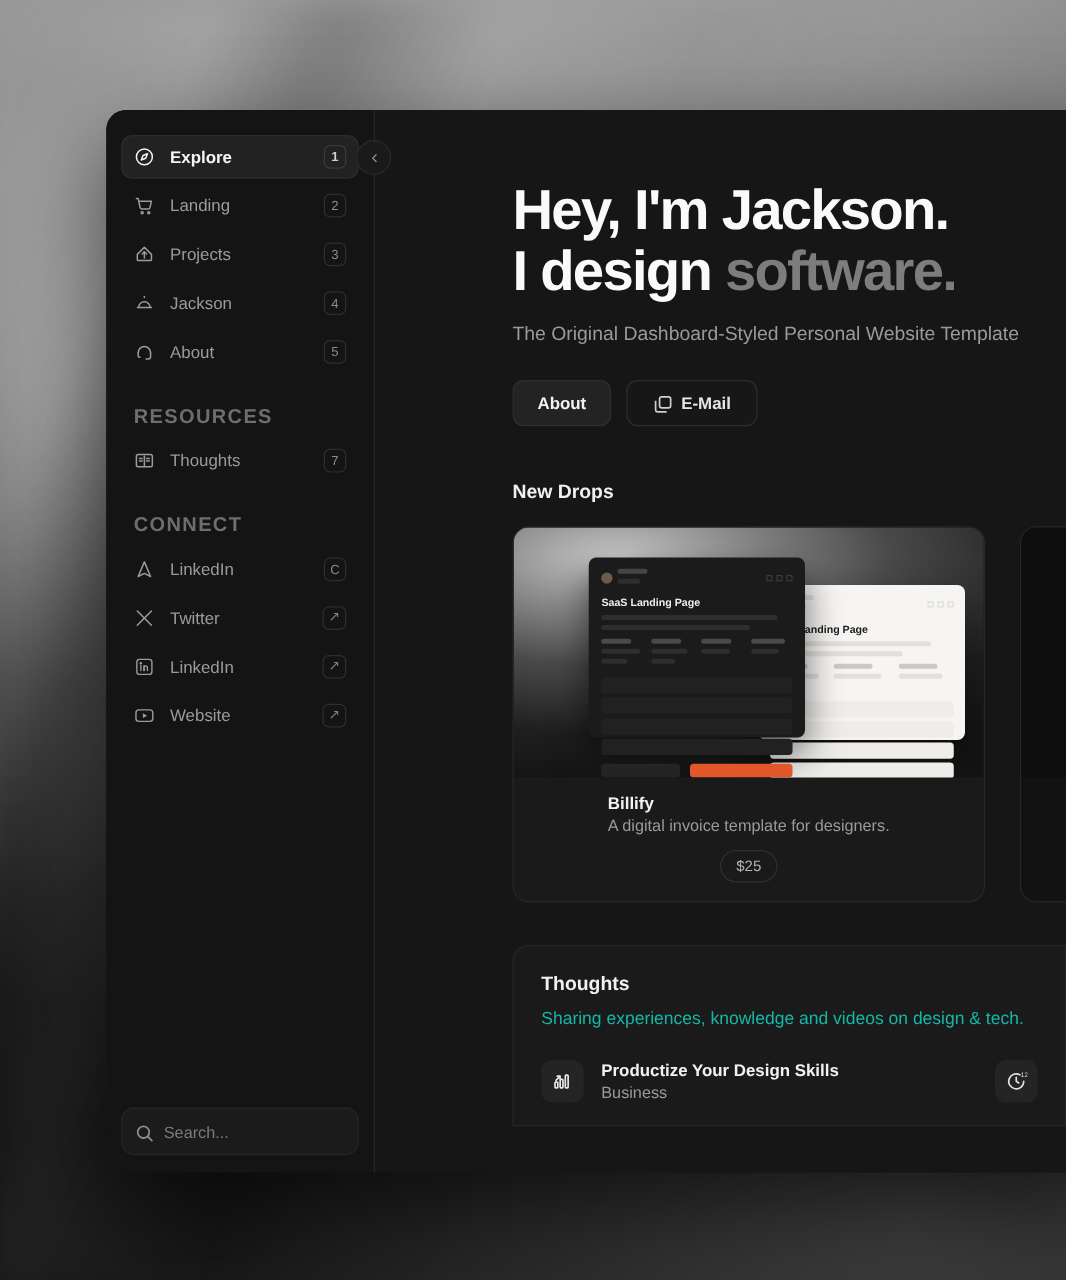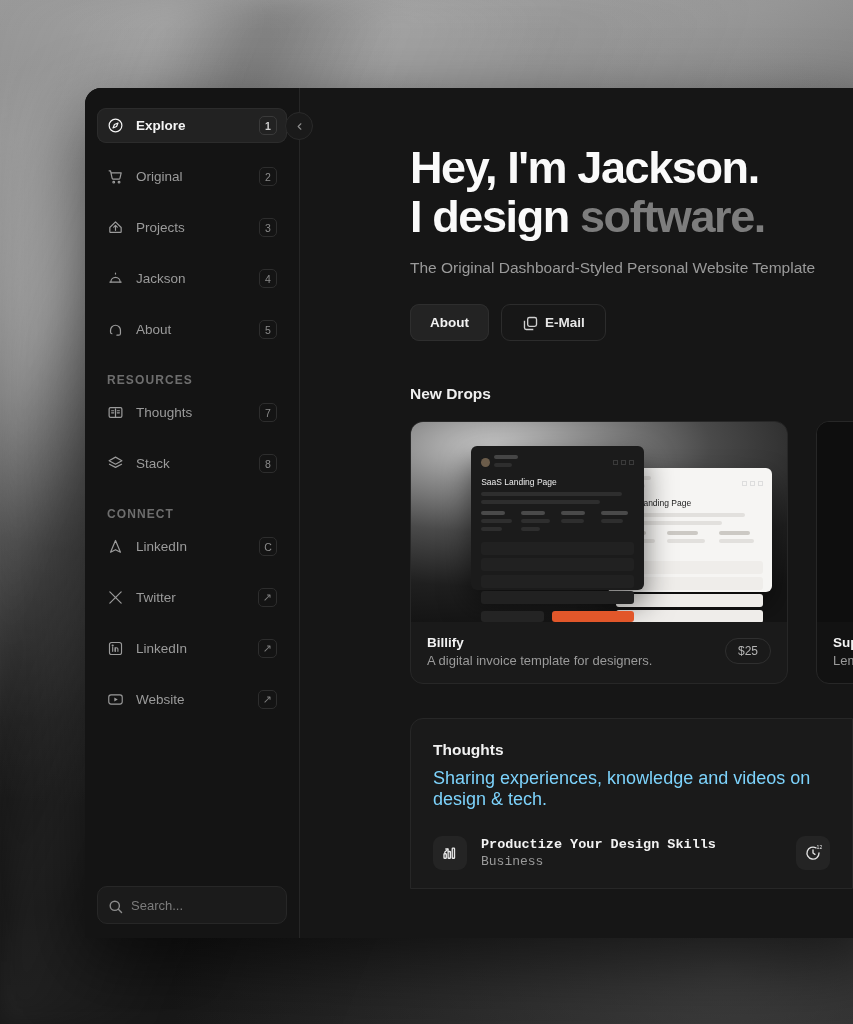--- a/index.html
+++ b/index.html
@@ -69,21 +69,21 @@
     border-radius: 50% 50% 20% 20%; background:#1a1310;
   }
   .avatar .body {
     position:absolute; left:8%; top:62%; width:84%; height:46%;
     border-radius: 40% 40% 0 0; background:#cfc7ba;
   }
   .profile-text { display:flex; flex-direction:column; line-height:1.25; }
   .p-name { color:#f2f2f2; font-size:13.5px; font-weight:700; letter-spacing:0.1px; }
   .p-role { color:#8a8a8a; font-size:13px; font-weight:400; }
 
-  .nav { margin-top: 20px; display:flex; flex-direction:column; gap:16px; }
+  .nav { margin-top: 20px; display:flex; flex-direction:column; gap:4px; }
   .nav-item {
     display:flex; align-items:center; gap:12px;
     height: 35px; padding: 0 10px;
     border-radius: 9px;
     color: #9b9b9b; font-size: 13.5px;
     cursor: pointer;
   }
   .nav-item.active {
     background: #222222;
     color: #f4f4f4;
@@ -103,21 +103,21 @@
 
   .ico { width:17px; height:17px; flex:0 0 17px; display:block; position:relative; }
   .ico svg { display:block; width:17px; height:17px; }
   .dot-badge {
     position:absolute; right:-1px; top:-1px;
     width:6px; height:6px; border-radius:50%;
     background:#c6f032; box-shadow:0 0 4px rgba(198,240,50,0.8);
   }
 
   .sec-title {
-    color:#6e6e6e; font-size:12px; letter-spacing:1.1px; font-weight:700;
+    color:#6e6e6e; font-size:16px; letter-spacing:1.1px; font-weight:700;
     padding: 0 10px; margin: 26px 0 8px 0;
   }
 
   .search-wrap { margin-top:auto; padding-bottom: 14px; }
   .search {
     display:flex; align-items:center; gap:9px;
     height: 38px; padding: 0 9px;
     background: #1b1b1b;
     border: 1px solid #272727; border-radius: 10px;
   }
@@ -187,51 +187,51 @@
     z-index:2;
   }
   .thumb-light {
     position:absolute; left:52%; top:23%; width:44%; height:62%;
     background:#f6f5f3; border-radius:6px; z-index:1;
     box-shadow: 0 14px 30px rgba(0,0,0,0.45);
     padding: 8px 9px;
   }
   .tl { height:4px; border-radius:2px; background:#2e2e2e; margin-bottom:4px; }
   .thumb-light .tl { background:#e2e0dd; }
-  .t-title { color:#ededed; font-size:8.5px; font-weight:400; margin:6px 0 5px; }
+  .t-title { color:#ededed; font-size:8.5px; font-weight:700; margin:6px 0 5px; }
   .thumb-light .t-title { color:#1d1d1d; }
   .t-row { height:13px; background:#212121; border-radius:3px; margin-bottom:3.5px; }
   .thumb-light .t-row { background:#efedea; }
   .t-avatar { width:9px;height:9px;border-radius:50%;background:#6b5c4a; display:inline-block; vertical-align:middle; }
 
   .card-foot {
     padding: 13px 16px 15px;
-    display:flex; align-items:center; justify-content:space-between; gap:12px;
+    display:flex; align-items:center; justify-content:space-between; gap:12px;flex-direction:column;
   }
   .card-title { color:#f2f2f2; font-size:13.5px; font-weight:700; }
   .card-desc { color:#9a9a9a; font-size:13px; margin-top:3px; }
   .price {
     border:1px solid #2f2f2f; border-radius:999px;
     color:#b4b4b4; font-size:12px; padding: 5px 12px; white-space:nowrap;
   }
 
   .thoughts {
     margin-top: 34px; width: 443px;
     background:#1a1a1a; border:1px solid #272727;
     border-radius: 13px 0 0 0;
     padding: 22px 22px 0 22px;
   }
   .th-title { color:#f1f1f1; font-size:15.5px; font-weight:700; }
-  .th-sub { color:#7dd3fc; font-size:18px; margin-top:9px; }
+  .th-sub { color:#14b8a6; font-size:14px; margin-top:9px; }
   .th-row { display:flex; align-items:center; gap:14px; margin-top: 26px; padding-bottom: 18px; }
   .th-ico {
     width:34px;height:34px;flex:0 0 34px;border-radius:9px;background:#242424;
     display:flex;align-items:center;justify-content:center;color:#e8e8e8;
   }
-  .th-txt { flex:1;font-family:Liberation Mono, monospace; }
+  .th-txt { flex:1; }
   .th-h { color:#f2f2f2; font-size:13.5px; font-weight:700; }
   .th-c { color:#9a9a9a; font-size:13px; margin-top:2px; }
   .th-act {
     width:34px;height:34px;flex:0 0 34px;border-radius:9px;background:#242424;
     display:flex;align-items:center;justify-content:center;color:#e2e2e2; cursor:pointer;
   }
 </style>
 </head>
 <body>
 
@@ -262,21 +262,21 @@
       </div>
 
       <div class="nav-item">
         <span class="ico">
           <svg viewBox="0 0 24 24" fill="none" stroke="currentColor" stroke-width="1.7" stroke-linecap="round" stroke-linejoin="round">
               <path d="M3 4h2l2.2 10.2a2 2 0 0 0 2 1.6h7.1a2 2 0 0 0 2-1.5L20 7H6"></path>
               <circle cx="9.5" cy="20" r="1.2"></circle>
               <circle cx="17" cy="20" r="1.2"></circle>
             </svg>
         </span>
-        <span class="nav-label">Original</span>
+        <span class="nav-label">Landing</span>
         <span class="kbd">2</span>
       </div>
 
       <div class="nav-item">
         <span class="ico">
           <svg viewBox="0 0 24 24" fill="none" stroke="currentColor" stroke-width="1.7" stroke-linecap="round" stroke-linejoin="round">
               <path d="M4 18v-6l8-8 8 8v6a1 1 0 0 1-1 1H5a1 1 0 0 1-1-1z"></path>
               <path d="M12 16V9"></path>
               <path d="M9.5 11.5 12 9l2.5 2.5"></path>
             </svg>
@@ -319,30 +319,20 @@
           <svg viewBox="0 0 24 24" fill="none" stroke="currentColor" stroke-width="1.7" stroke-linecap="round" stroke-linejoin="round">
               <rect x="3" y="5" width="18" height="14" rx="2"></rect>
               <path d="M12 7v11"></path>
               <path d="M6.5 9.5h3M6.5 12.5h3M14.5 9.5h3M14.5 12.5h3"></path>
             </svg>
         </span>
         <span class="nav-label">Thoughts</span>
         <span class="kbd">7</span>
       </div>
 
-      <div class="nav-item">
-        <span class="ico">
-          <svg viewBox="0 0 24 24" fill="none" stroke="currentColor" stroke-width="1.7" stroke-linecap="round" stroke-linejoin="round">
-              <polygon points="12 3 21 8 12 13 3 8 12 3"></polygon>
-              <polyline points="3.5 13 12 17.5 20.5 13"></polyline>
-            </svg>
-        </span>
-        <span class="nav-label">Stack</span>
-        <span class="kbd">8</span>
-      </div>
     </nav>
 
     <div class="sec-title">CONNECT</div>
     <nav class="nav" style="margin-top:0">
 
       <div class="nav-item">
         <span class="ico">
           <svg viewBox="0 0 24 24" fill="none" stroke="currentColor" stroke-width="1.7" stroke-linecap="round" stroke-linejoin="round">
               <polygon points="12 3.5 19 20 12 16.5 5 20 12 3.5"></polygon>
             </svg>

